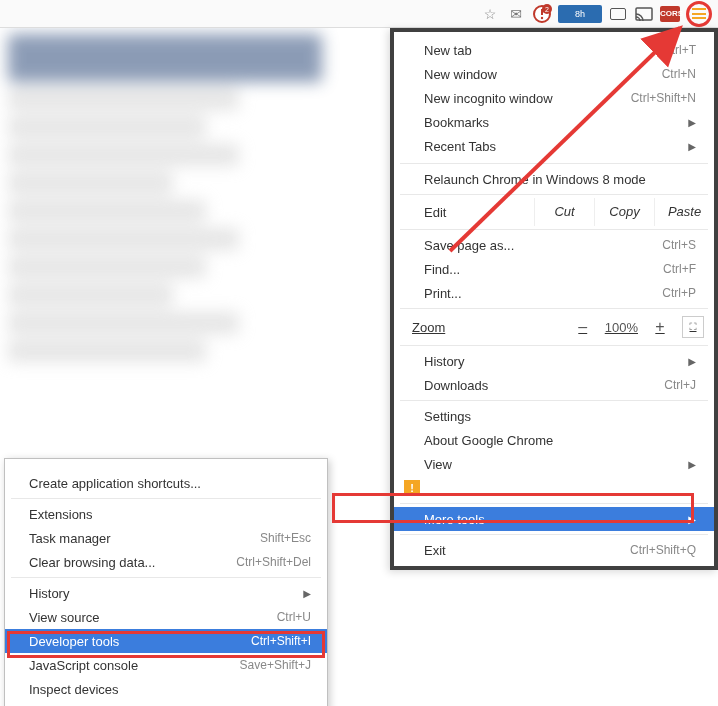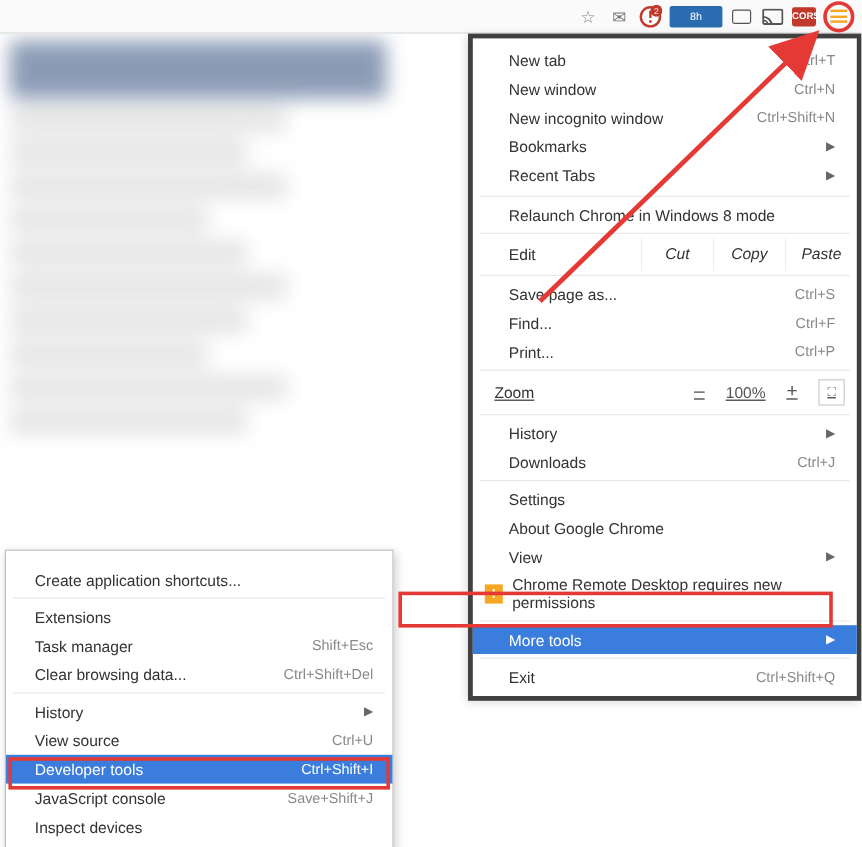--- a/index.html
+++ b/index.html
@@ -245,21 +245,20 @@
     </div>
   <div class="menuitem">
       <span>About Google Chrome</span>
     </div>
   <div class="menuitem">
       <span>View</span>
       <span class="chevron">▶</span>
     </div>
   <div class="warnrow">
     <span class="warnicon">!</span>
-    <span>Chrome Remote Desktop requires new permissions</span>
   </div>
   <div class="sep"></div>
   <div class="menuitem highlighted">
       <span>More tools</span>
       <span class="chevron">▶</span>
     </div>
   <div class="sep"></div>
   <div class="menuitem">
       <span>Exit</span>
       <span class="shortcut">Ctrl+Shift+Q</span>

